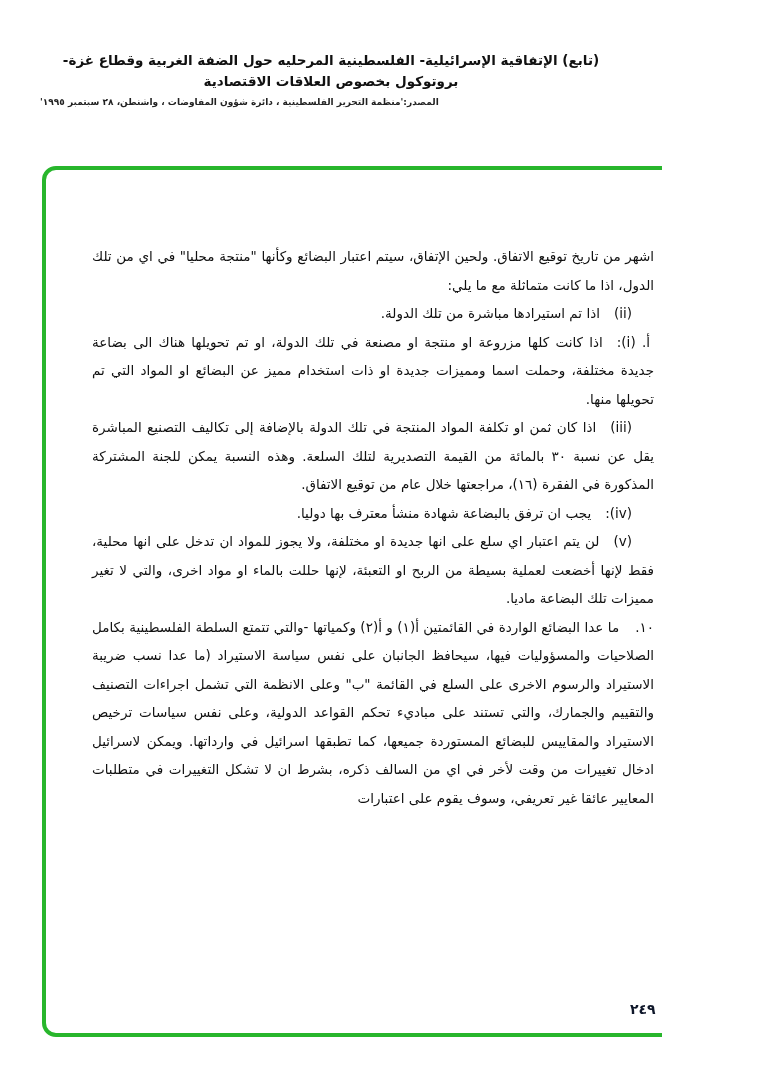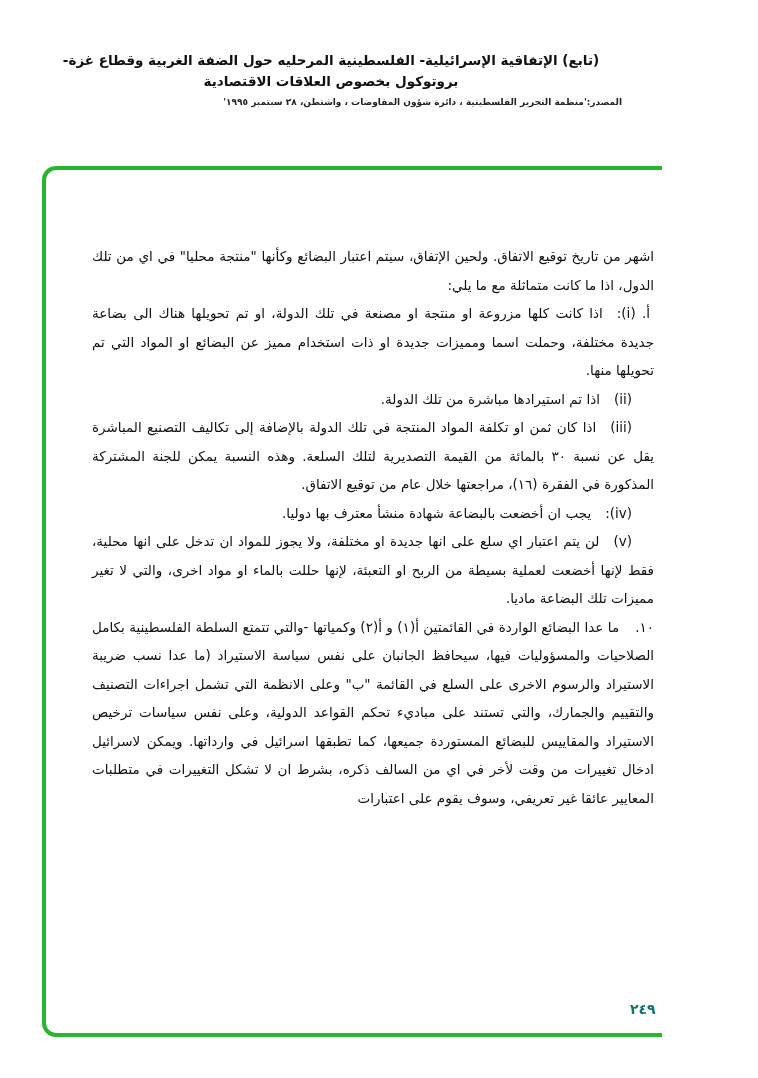--- a/index.html
+++ b/index.html
@@ -25,21 +25,21 @@
     font-weight: bold;
     font-size: 13.5px;
     line-height: 21px;
     color: #111;
   }
   .doc-source {
     position: absolute;
     top: 97px;
     left: 40px;
     right: 40px;
-    text-align: right;
+    text-align: left;
     font-weight: bold;
     font-size: 9px;
     color: #222;
   }
   .green-box {
     position: absolute;
     left: 42px;
     top: 120px;
     width: 674px;
     height: 871px;
@@ -74,51 +74,51 @@
     font-weight: normal;
     margin-left: 16px;
     white-space: nowrap;
   }
   .page-number {
     position: absolute;
     top: 1001px;
     left: 630px;
     font-weight: bold;
     font-size: 14px;
-    color: #0f766e;
+    color: #0f172a;
   }
 </style>
 </head>
 <body>
 
 <div class="page">
 
   <div class="doc-header">(تابع) الإتفاقية الإسرائيلية- الفلسطينية المرحليه حول الضفة الغربية وقطاع غزة- بروتوكول بخصوص العلاقات الاقتصادية</div>
 
   <div class="doc-source">المصدر:'منظمة التحرير الفلسطينية ، دائرة شؤون المفاوضات ، واشنطن، ٢٨ سبتمبر ١٩٩٥'</div>
 
   <div class="green-box">
     <div class="content">
 
       <p>اشهر من تاريخ توقيع الاتفاق. ولحين الإتفاق، سيتم اعتبار البضائع وكأنها "منتجة محليا" في اي من تلك الدول، اذا ما كانت متماثلة مع ما يلي:</p>
 
+      <div class="item item-rom">
+        <span class="marker">(ii)</span><span>اذا تم استيرادها مباشرة من تلك الدولة.</span>
+      </div>
+
       <div class="item item-a">
         <span class="marker">أ.  (i):</span><span>اذا كانت كلها مزروعة او منتجة او مصنعة في تلك الدولة، او تم تحويلها هناك الى بضاعة جديدة مختلفة، وحملت اسما ومميزات جديدة او ذات استخدام مميز عن البضائع او المواد التي تم تحويلها منها.</span>
-      </div>
-
-      <div class="item item-rom">
-        <span class="marker">(ii)</span><span>اذا تم استيرادها مباشرة من تلك الدولة.</span>
       </div>
 
       <div class="item item-rom">
         <span class="marker">(iii)</span><span>اذا كان ثمن او تكلفة المواد المنتجة في تلك الدولة بالإضافة إلى تكاليف التصنيع المباشرة يقل عن نسبة ٣٠ بالمائة من القيمة التصديرية لتلك السلعة. وهذه النسبة يمكن للجنة المشتركة المذكورة في الفقرة (١٦)، مراجعتها خلال عام من توقيع الاتفاق.</span>
       </div>
 
       <div class="item item-rom">
-        <span class="marker">(iv):</span><span>يجب ان أخضعت بالبضاعة شهادة منشأ معترف بها دوليا.</span>
+        <span class="marker">(iv):</span><span>يجب ان ترفق بالبضاعة شهادة منشأ معترف بها دوليا.</span>
       </div>
 
       <div class="item item-rom">
         <span class="marker">(v)</span><span>لن يتم اعتبار اي سلع على انها جديدة او مختلفة، ولا يجوز للمواد ان تدخل على انها محلية، فقط لإنها أخضعت لعملية بسيطة من الربح او التعبئة، لإنها حللت بالماء او مواد اخرى، والتي لا تغير مميزات تلك البضاعة ماديا.</span>
       </div>
 
 
       <div class="num-item">
         <span class="num">١٠.</span><span>ما عدا البضائع الواردة في القائمتين أ(١) و أ(٢) وكمياتها -والتي تتمتع السلطة الفلسطينية بكامل الصلاحيات والمسؤوليات فيها، سيحافظ الجانبان على نفس سياسة الاستيراد (ما عدا نسب ضريبة الاستيراد والرسوم الاخرى على السلع في القائمة "ب" وعلى الانظمة التي تشمل اجراءات التصنيف والتقييم والجمارك، والتي تستند على مباديء تحكم القواعد الدولية، وعلى نفس سياسات ترخيص الاستيراد والمقاييس للبضائع المستوردة جميعها، كما تطبقها اسرائيل في وارداتها. ويمكن لاسرائيل ادخال تغييرات من وقت لأخر في اي من السالف ذكره، بشرط ان لا تشكل التغييرات في متطلبات المعايير عائقا غير تعريفي، وسوف يقوم على اعتبارات</span>
       </div>

